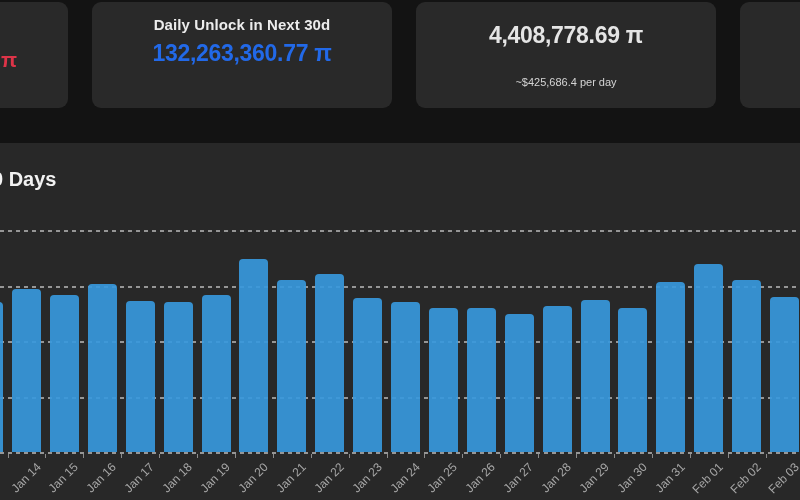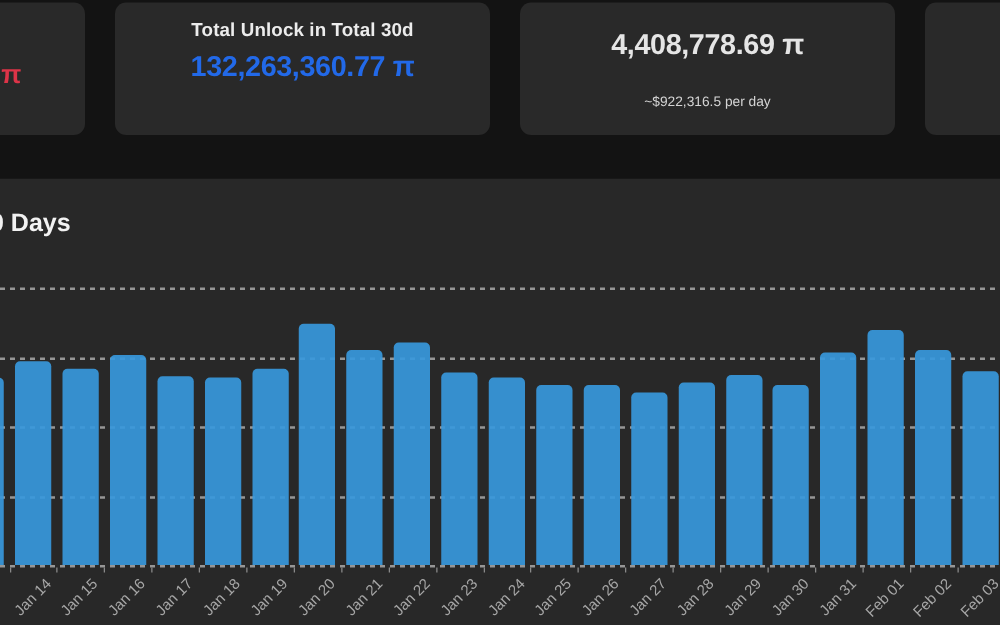--- a/index.html
+++ b/index.html
@@ -71,27 +71,27 @@
 </head>
 <body>
 
 <div class="cards-row">
 
   <div class="card">
     <span class="partial-value" style="color: rgb(221, 52, 72);">π</span>
   </div>
 
   <div class="card">
-    <div class="card-title">Total Unlock in Total 30d</div>
+    <div class="card-title">Daily Unlock in Next 30d</div>
     <div class="card-value" style="color: rgb(34, 105, 232);">132,263,360.77 π</div>
   </div>
 
   <div class="card">
     <div class="card-value" style="color: #e5e5e5;">4,408,778.69 π</div>
-    <div class="card-subtext">~$922,316.5 per day</div>
+    <div class="card-subtext">~$425,686.4 per day</div>
   </div>
 
   <div class="card"></div>
 </div>
 
 <div class="chart-panel">
   <div class="chart-title">0 Days</div>
   <div class="plot" id="plot">
       <div class="gridline" style="top: 87px;"></div>
       <div class="gridline" style="top: 142.5px;"></div>

